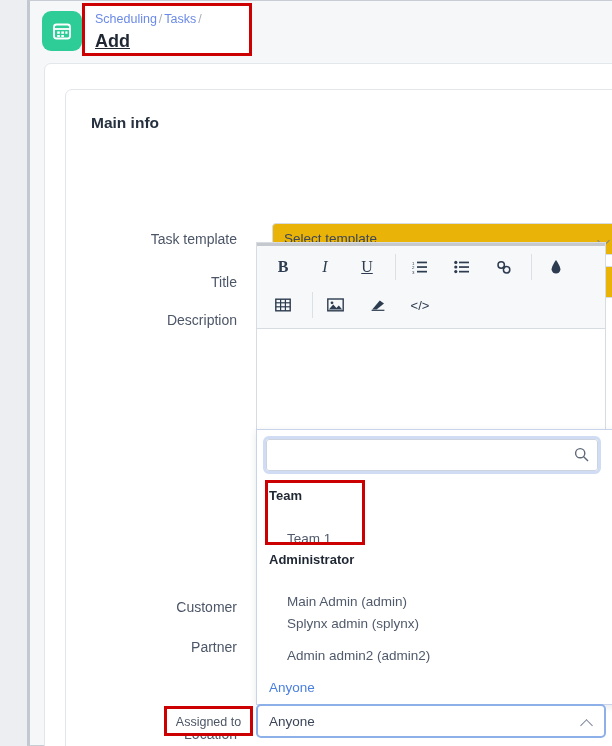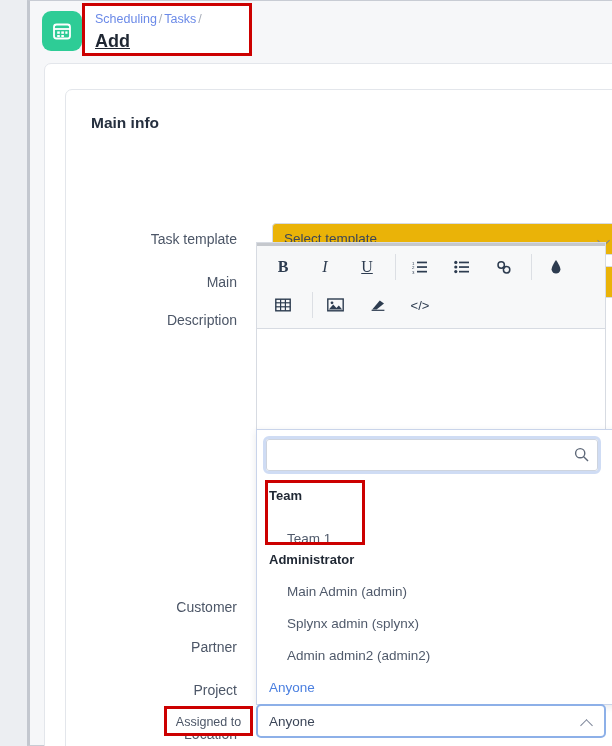--- a/index.html
+++ b/index.html
@@ -248,30 +248,29 @@
     <div class="inner-card">
 
       <div class="section-title">Main info</div>
 
       <div class="flabel" style="left:11px; top:141px;">Task template</div>
       <div class="fctrl" style="top:133px; left:206px;">
         <span class="val">Select template</span>
         <span class="chev"></span>
       </div>
 
-      <div class="flabel" style="left:11px; top:184px;">Main</div>
+      <div class="flabel" style="left:11px; top:184px;">Title</div>
       <div class="fctrl" style="top:176px; left:206px;">
         <span class="val"></span>
       </div>
 
       <div class="flabel" style="left:11px; top:222px;">Description</div>
 
       <div class="flabel" style="left:11px; top:509px;">Customer</div>
       <div class="flabel" style="left:11px; top:549px;">Partner</div>
-      <div class="flabel" style="left:11px; top:592px;">Project</div>
       <div class="flabel" style="left:11px; top:636px;">Location</div>
 
     </div>
   </div>
 
   <div class="editor">
     <div class="ed-toolbar">
 
       <div class="tb-row r1">
         <div class="tb-btn" style="left:11px;">
@@ -364,21 +363,21 @@
           </svg>
         </span>
       </div>
     </div>
 
     <div class="dd-list">
       <div class="dd-group" style="top:8px;">Team</div>
       <div class="dd-item" style="top:51px;">Team 1</div>
 
       <div class="dd-group" style="top:72px;text-align:center;">Administrator</div>
-      <div class="dd-item" style="top:104px;">Main Admin (admin)</div>
+      <div class="dd-item" style="top:114px;">Main Admin (admin)</div>
       <div class="dd-item" style="top:136px;">Splynx admin (splynx)</div>
       <div class="dd-item" style="top:168px;text-align:center;">Admin admin2 (admin2)</div>
 
       <div class="dd-item sel" style="top:200px;">Anyone</div>
     </div>
 
     <div class="dd-hl"></div>
   </div>
 
   <div class="assigned-ctrl">

